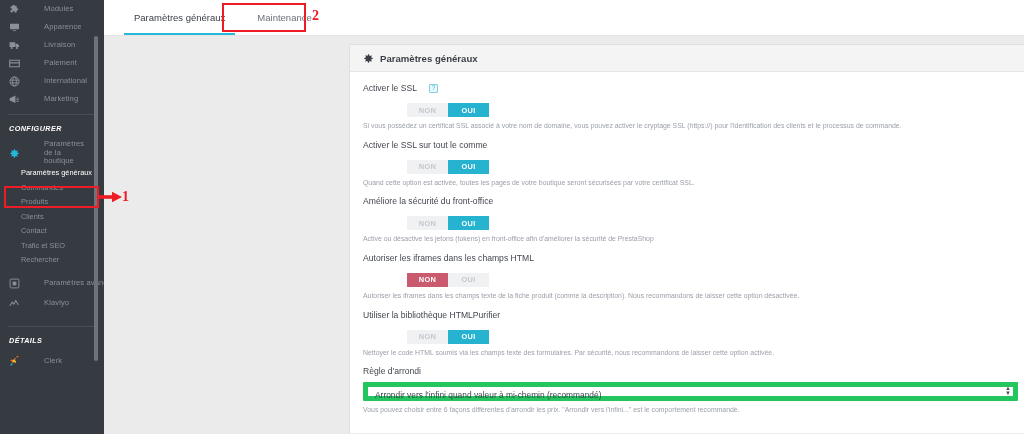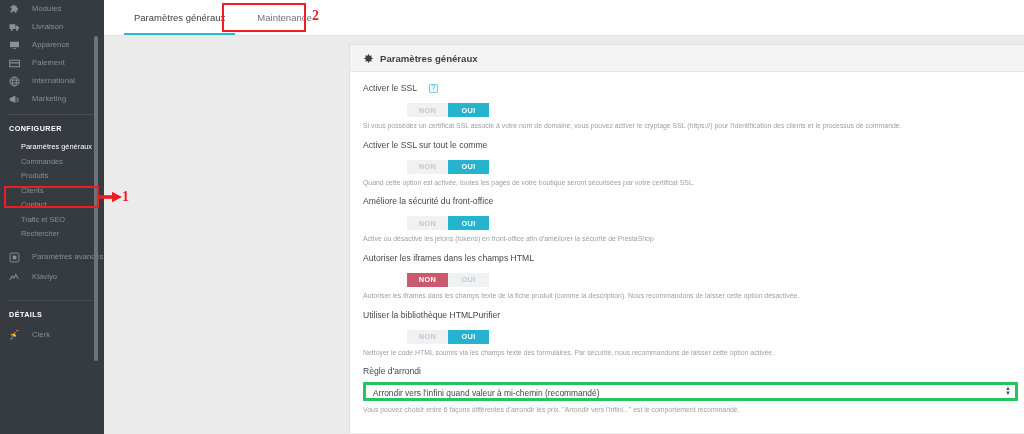--- a/index.html
+++ b/index.html
@@ -16,21 +16,21 @@
   .sidebar {
     width: 104px; height: 434px;
     background: #363a41;
     position: relative;
     flex: 0 0 104px;
     overflow: hidden;
   }
   .nav-list { list-style: none; }
   .nav-item {
     display: flex; align-items: center;
-    gap: 12px;
+    gap: 24px;
     padding: 0 6px 0 9px;
     height: 18px;
     color: #8b9199;
     font-size: 7.6px;
     letter-spacing: .1px;
     white-space: nowrap;
     cursor: pointer;
   }
   .nav-ico {
     width: 11px; height: 11px; flex: 0 0 11px;
@@ -41,20 +41,21 @@
   .nav-label { line-height: 1.12; }
 
   .nav-sep {
     height: 1px; background: #474c55;
     margin: 6px 8px 0 8px;
   }
   .nav-header {
     color: #ffffff; font-size: 7.2px; font-weight: bold;
     letter-spacing: .45px;
     padding: 9px 0 7px 9px;
+    font-style: italic;
   }
   .nav-item.parent .nav-label { white-space: normal; width: 58px; }
   .nav-item.parent { height: 26px; align-items: center; }
   .nav-ico.active { color: #25b9d7; }
   .chevron {
     margin-left: auto; color: #8b9199; font-size: 7px; line-height: 1;
   }
   .sub-list { list-style: none; }
   .sub-item {
     color: #8b9199; font-size: 7.4px;
@@ -151,21 +152,21 @@
   }
   .sw-btn.on-yes { background: #25b3cf; color: #ffffff; }
   .sw-btn.on-no  { background: #ca5a6d; color: #ffffff; }
   .field-hint {
     font-size: 6.9px; color: #9ba0a8;
     margin-top: 5px; line-height: 1.25;
   }
   .select-wrap { position: relative; width: 655px; }
   .sel {
     width: 655px; height: 19px;
-    border: 3px solid #22c55e;
+    border: 5px solid #22c55e;
     background: #ffffff;
     font-size: 8.4px; color: #3f444c;
     padding: 0 20px 0 7px;
     line-height: 17px;
     border-radius: 1px;
   }
   .sel-arrow {
     position: absolute; right: 7px; top: 50%;
     transform: translateY(-50%);
     font-size: 8px; color: #4a4f57; line-height: .8;
@@ -201,36 +202,36 @@
           <svg viewBox="0 0 16 16" fill="currentColor">
               <path d="M6.5 1a1.6 1.6 0 0 0-1.6 1.6v.6H3.1c-.5 0-.9.4-.9.9v2.1h.7a1.5 1.5 0 1 1 0 3h-.7v2.2c0 .5.4.9.9.9h2.1v-.7a1.5 1.5 0 1 1 3 0v.7h2.2c.5 0 .9-.4.9-.9V9.2h.6a1.6 1.6 0 1 0 0-3.2h-.6V3.5c0-.5-.4-.9-.9-.9H8.1v-.6A1.6 1.6 0 0 0 6.5 1z"></path>
             </svg>
         </span>
         <span class="nav-label">Modules</span>
       </li>
 
       <li class="nav-item">
         <span class="nav-ico">
           <svg viewBox="0 0 16 16" fill="currentColor">
+              <path d="M1.5 2.5h13v8h-13z"></path>
+              <path d="M5.5 12h5v1.2h-5z"></path>
+            </svg>
+        </span>
+        <span class="nav-label">Apparence</span>
+      </li>
+
+      <li class="nav-item">
+        <span class="nav-ico">
+          <svg viewBox="0 0 16 16" fill="currentColor">
               <path d="M.8 3.2h8.3v7H.8zM9.6 5.6h2.8l2.3 2.6v2h-5.1z"></path>
               <circle cx="4" cy="11.6" r="1.5"></circle>
               <circle cx="11.6" cy="11.6" r="1.5"></circle>
             </svg>
         </span>
         <span class="nav-label">Livraison</span>
-      </li>
-
-      <li class="nav-item">
-        <span class="nav-ico">
-          <svg viewBox="0 0 16 16" fill="currentColor">
-              <path d="M1.5 2.5h13v8h-13z"></path>
-              <path d="M5.5 12h5v1.2h-5z"></path>
-            </svg>
-        </span>
-        <span class="nav-label">Apparence</span>
       </li>
 
       <li class="nav-item">
         <span class="nav-ico">
           <svg viewBox="0 0 16 16" fill="currentColor">
               <path d="M1 3.4h14v9.2H1z" fill="none" stroke="currentColor" stroke-width="1.5"></path>
               <path d="M1.6 6.2h12.8v1.8H1.6z"></path>
             </svg>
         </span>
         <span class="nav-label">Paiement</span>
@@ -255,20 +256,29 @@
             </svg>
         </span>
         <span class="nav-label">Marketing</span>
       </li>
     </ul>
 
     <div class="nav-sep"></div>
 
     <div class="nav-header">CONFIGURER</div>
 
+    <div class="nav-item parent">
+      <span class="nav-ico active">
+        <svg viewBox="0 0 16 16" fill="currentColor">
+            <path d="M8 5.1A2.9 2.9 0 1 0 8 10.9 2.9 2.9 0 0 0 8 5.1zm6.2 3.6.0-1.4-1.7-.3a4.9 4.9 0 0 0-.6-1.4l1-1.4-1-1-1.4 1a4.9 4.9 0 0 0-1.4-.6L8.7 1.8H7.3L7 3.5a4.9 4.9 0 0 0-1.4.6l-1.4-1-1 1 1 1.4a4.9 4.9 0 0 0-.6 1.4l-1.7.3v1.4l1.7.3c.1.5.3 1 .6 1.4l-1 1.4 1 1 1.4-1c.4.3.9.5 1.4.6l.3 1.7h1.4l.3-1.7c.5-.1 1-.3 1.4-.6l1.4 1 1-1-1-1.4c.3-.4.5-.9.6-1.4z"></path>
+          </svg>
+      </span>
+      <span class="nav-label">Paramètres de la boutique</span>
+      <span class="chevron">^</span>
+    </div>
 
     <ul class="sub-list">
       <li class="sub-item hl">Paramètres généraux</li>
       <li class="sub-item">Commandes</li>
       <li class="sub-item">Produits</li>
       <li class="sub-item">Clients</li>
       <li class="sub-item">Contact</li>
       <li class="sub-item">Trafic et SEO</li>
       <li class="sub-item">Rechercher</li>
     </ul>

